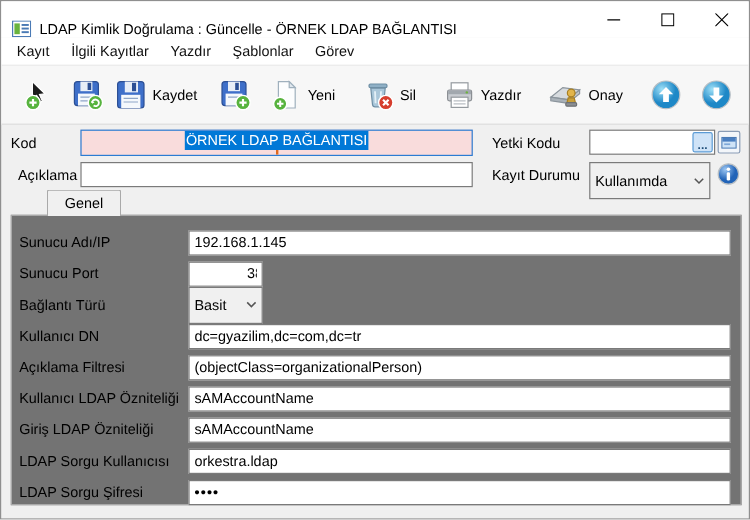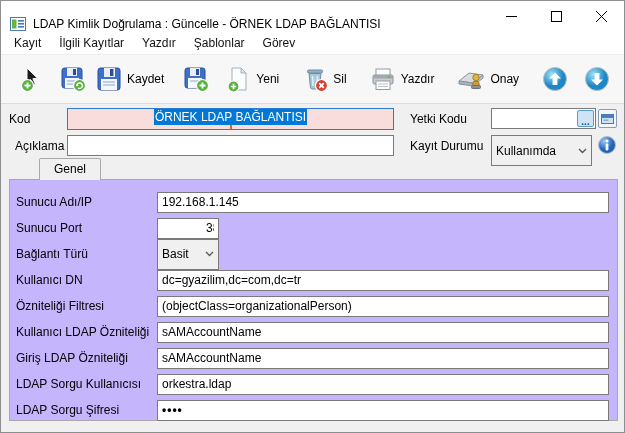--- a/index.html
+++ b/index.html
@@ -79,21 +79,21 @@
   
   .tabstrip { position:absolute; left:8px; top:157px; height:22px; display:flex;margin-left:30px; }
   .tab {
     background:#f2f2f2; border:1px solid #a9a9a9; border-bottom:none;
     padding:3px 14px 0 14px; font-size:12px; color:#000;
     border-radius:2px 2px 0 0; height:22px;
   }
   .tab.active { background:#f0f0f0; position:relative; z-index:2; }
   .panel {
     position:absolute; left:8px; top:178px; width:609px; height:242px;
-    border:1px solid #a9a9a9; background:#c4b5fd; padding-top:9px;
+    border:1px solid #a9a9a9; background:#737373; padding-top:9px;
   }
   .frow { position:relative; height:26px; display:flex; align-items:center; padding:0 8px 0 6px; }
   .flabel { width:141px; flex:0 0 auto; font-size:12px; color:#000; }
   .finput {
     height:21px; border:1px solid #7a7a7a; background:#fff;
     font:12px "Liberation Sans", sans-serif; padding:0 4px; color:#000;
   }
   .full { flex:1; }
   .small { width:62px; flex:0 0 auto;padding-left:48px; }
   .ralign { text-align:right; }
@@ -335,21 +335,21 @@
         <svg class="chev" width="9" height="6" viewBox="0 0 9 6">
             <path d="M1 1 l3.5 3.5 L8 1" fill="none" stroke="#555" stroke-width="1.3"></path>
           </svg>
       </div>
     </div>
     <div class="frow">
       <span class="flabel">Kullanıcı DN</span>
       <input class="finput full" value="dc=gyazilim,dc=com,dc=tr" style="">
     </div>
     <div class="frow">
-      <span class="flabel">Özniteliği Filtresi</span>
+      <span class="flabel">Açıklama Filtresi</span>
       <input class="finput full" value="(objectClass=organizationalPerson)" style="">
     </div>
     <div class="frow">
       <span class="flabel">Kullanıcı LDAP Özniteliği</span>
       <input class="finput full" value="sAMAccountName" style="">
     </div>
     <div class="frow">
       <span class="flabel">Giriş LDAP Özniteliği</span>
       <input class="finput full" value="sAMAccountName" style="">
     </div>

